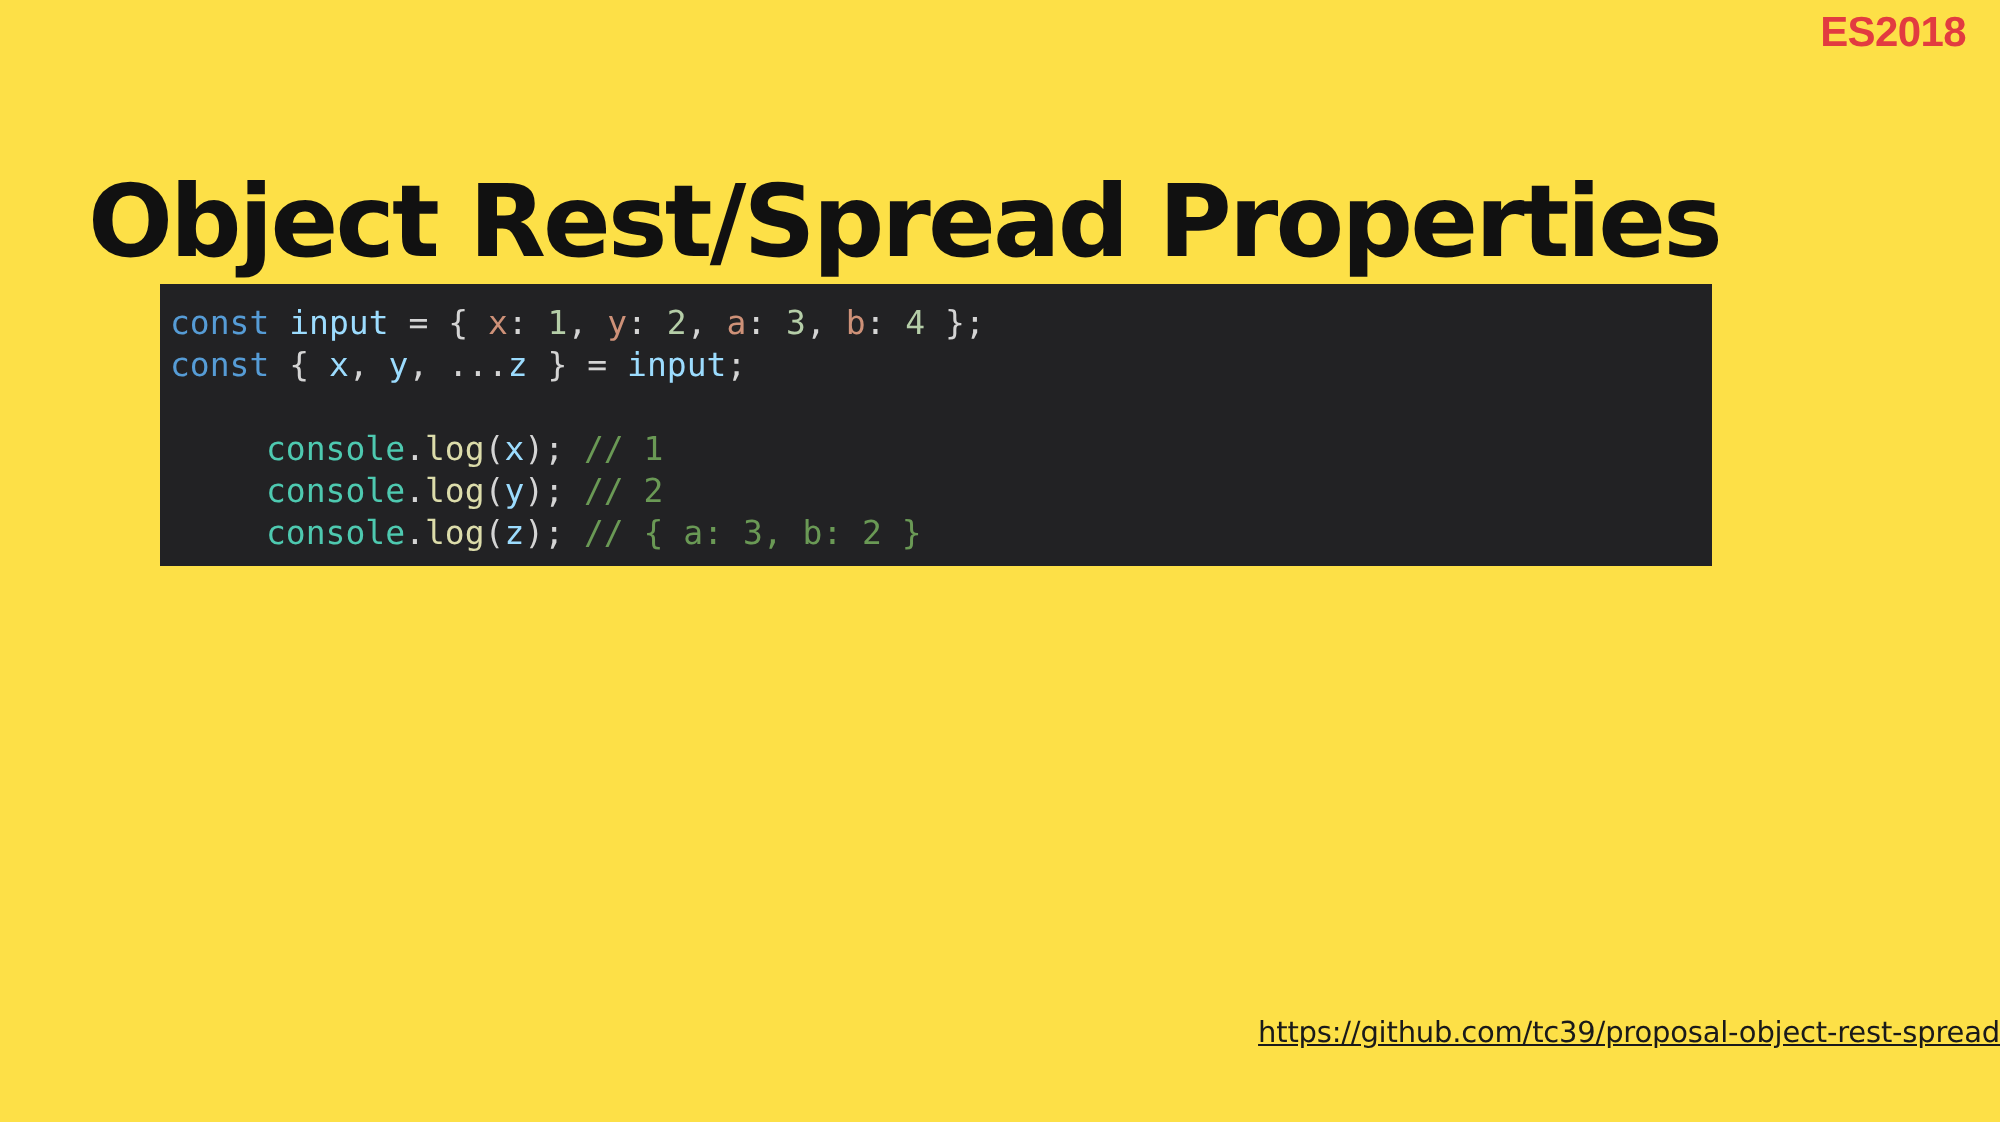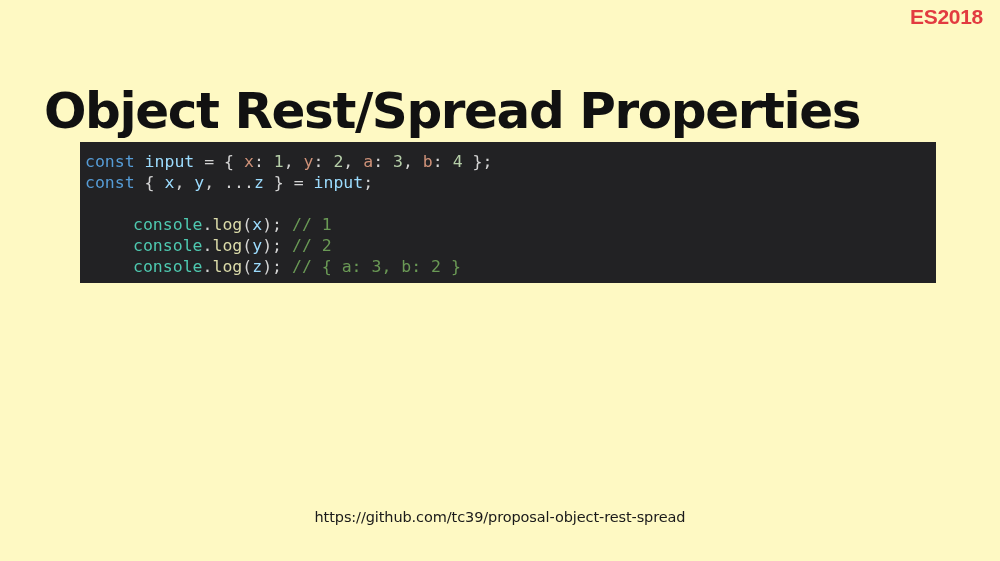--- a/index.html
+++ b/index.html
@@ -10,21 +10,21 @@
     width: 1000px;
     height: 561px;
     overflow: hidden;
     font-family: "Liberation Sans", sans-serif;
   }
 
   #slide {
     position: relative;
     width: 1000px;
     height: 561px;
-    background: #fef9c3;
+    background: #fde047;
     box-sizing: border-box;
     padding-left: 21px;
   }
 
   
   #es-badge {
     position: absolute;
     top: 6px;
     right: 17px;
     font-family: "Liberation Sans", sans-serif;
@@ -48,21 +48,21 @@
     letter-spacing: -1.4px;
     color: #111111;
     line-height: 1.1;
   }
 
   
   #code-block {
     position: absolute;
     left: 80px;
     top: 142px;
-    width: 856px;
+    width: 776px;
     height: 141px;
     background: #222224;
     box-sizing: border-box;
     padding: 9px 0 0 5px;
     overflow: hidden;
   }
   .code-line {
     font-family: "DejaVu Sans Mono", "Liberation Mono", monospace;
     font-size: 16.5px;
     line-height: 21px;
@@ -78,24 +78,25 @@
   .tok-fn      { color: #DCDCAA; }
   .tok-comment { color: #6A9955; }
   .tok-punc    { color: #D4D4D4; }
 
   
   #source-link {
     position: absolute;
     top: 509px;
     left: 0;
     width: 1000px;
-    text-align: center;
+    text-align: right;
     font-family: "DejaVu Sans", sans-serif;
     font-size: 14.5px;
     color: #1A1A1A;
+    text-decoration: underline;
     letter-spacing: -0.1px;
   }
 </style>
 </head>
 <body>
 
 <div id="slide">
 
   <div id="es-badge">ES2018</div>
 

